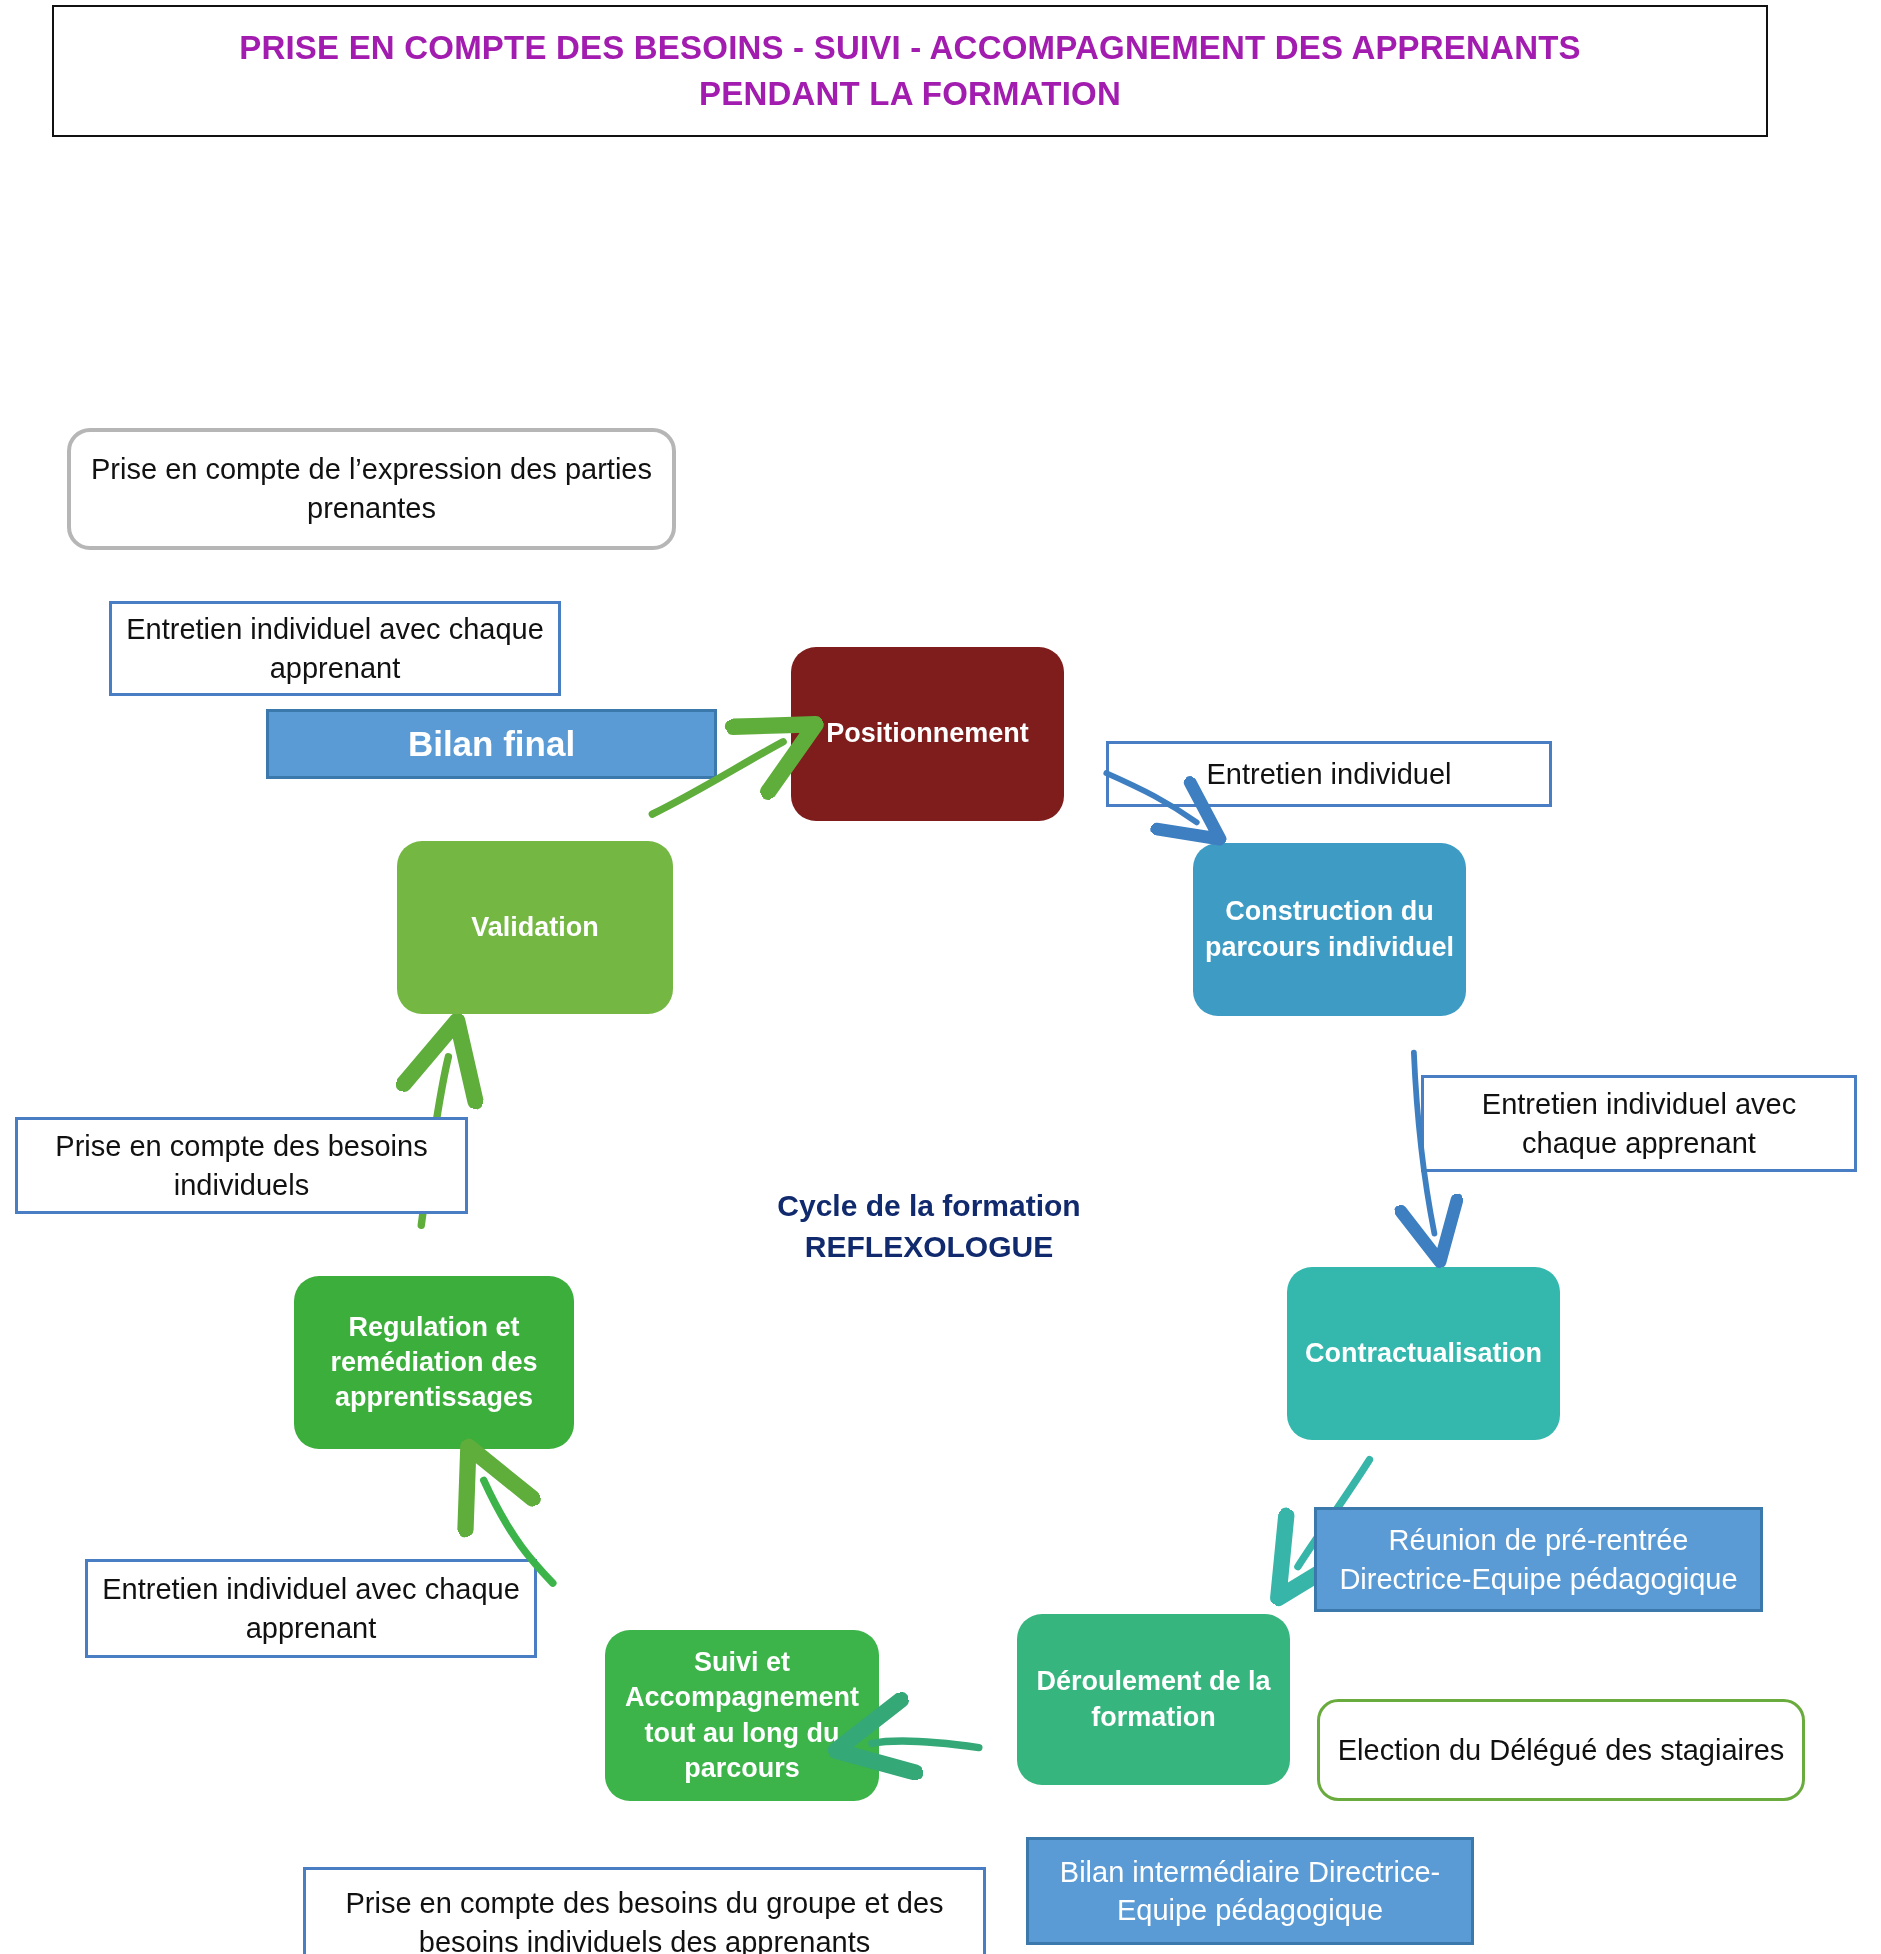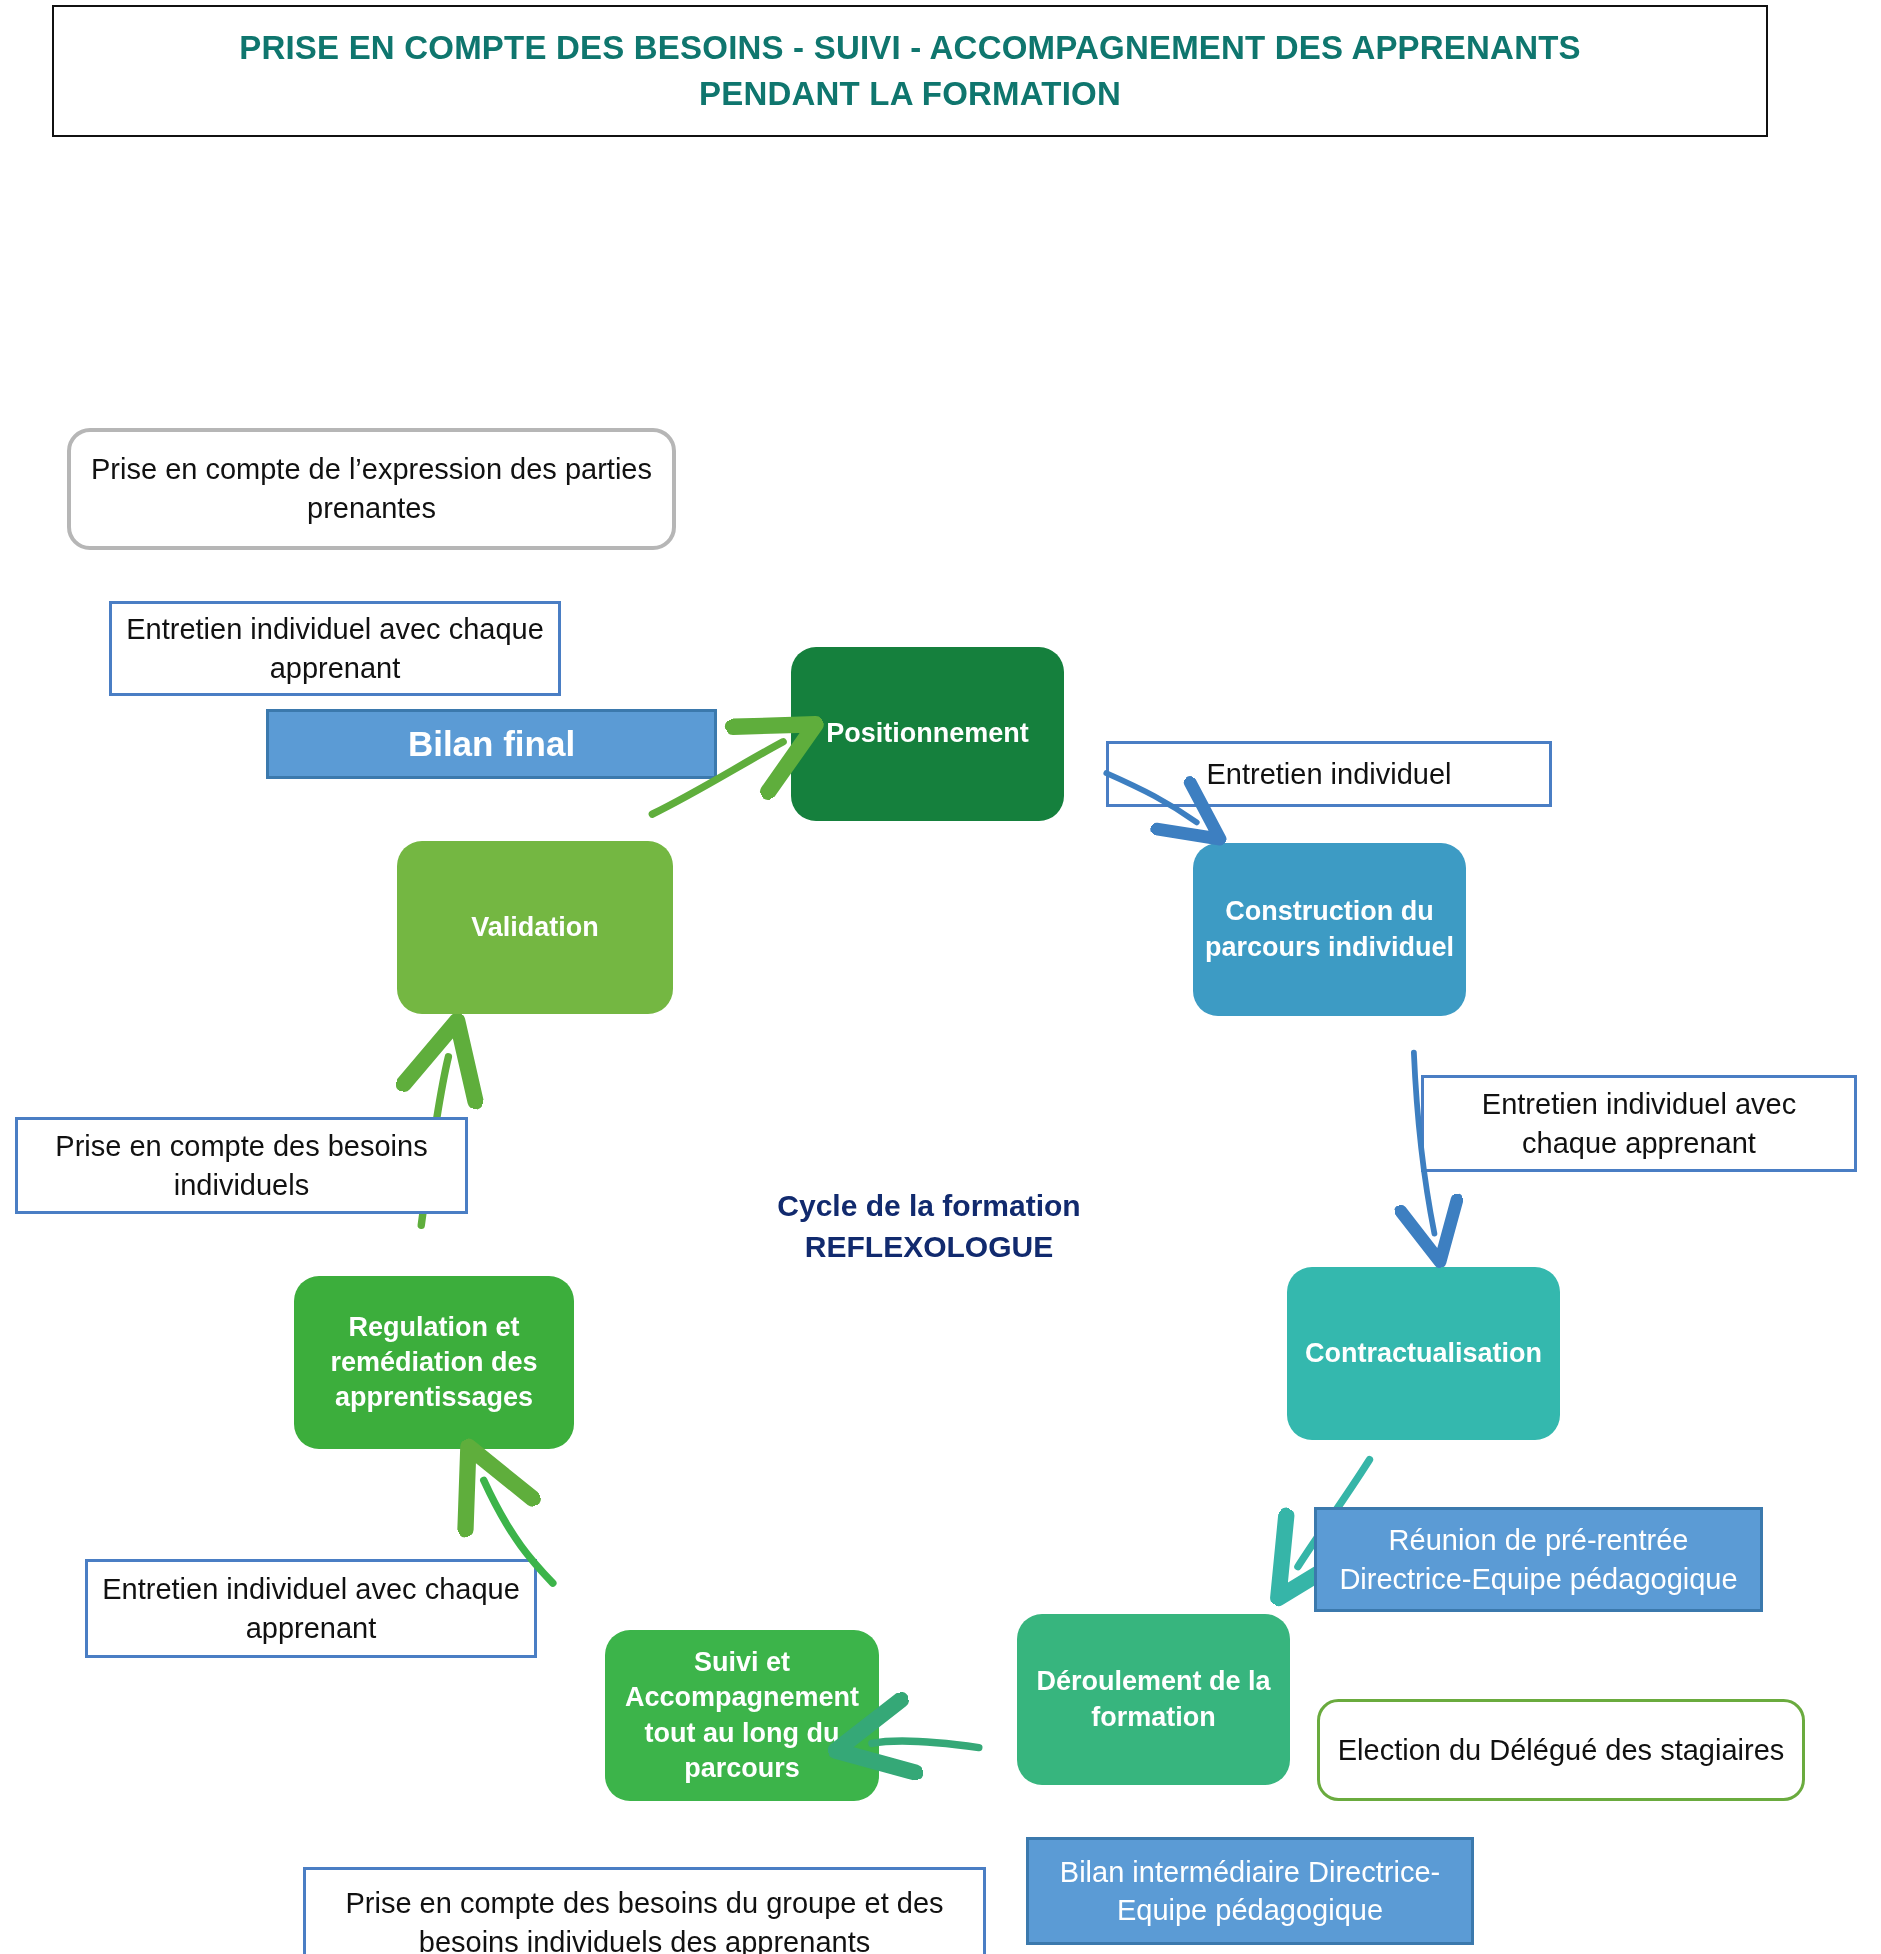--- a/index.html
+++ b/index.html
@@ -21,21 +21,21 @@
     width:1716px; height:132px;
     border:2.5px solid #111;
     background:#fff;
     display:flex;
     flex-direction:column;
     align-items:center;
     justify-content:center;
     box-sizing:border-box;
   }
   #title-banner .tline{
-    color:#0f766e;
+    color:#a21caf;
     font-weight:bold;
     font-size:33px;
     letter-spacing:0.2px;
     line-height:1.38;
     text-align:right;
     white-space:nowrap;
   }
 
   
   .node{
@@ -152,21 +152,21 @@
     </div>
 
     <div class="callout blue" style="left:109px; top:565px; width:452px; height:95px;">
       <span>Entretien individuel avec chaque apprenant</span>
     </div>
 
     <div class="node sq" style="left:266px; top:709px; width:451px; height:70px; background:#5b9bd5; border:3.3px solid #3b79ad; font-size:35px;">
       <span>Bilan final</span>
     </div>
 
-    <div class="node" style="left:791px; top:647px; width:273px; height:174px; background:#15803d;">
+    <div class="node" style="left:791px; top:647px; width:273px; height:174px; background:#7f1d1d;">
       <span>Positionnement</span>
     </div>
 
     <div class="callout blue" style="left:1106px; top:705px; width:446px; height:66px;">
       <span>Entretien individuel</span>
     </div>
 
     <div class="node" style="left:397px; top:841px; width:276px; height:173px; background:#74b742;">
       <span>Validation</span>
     </div>

